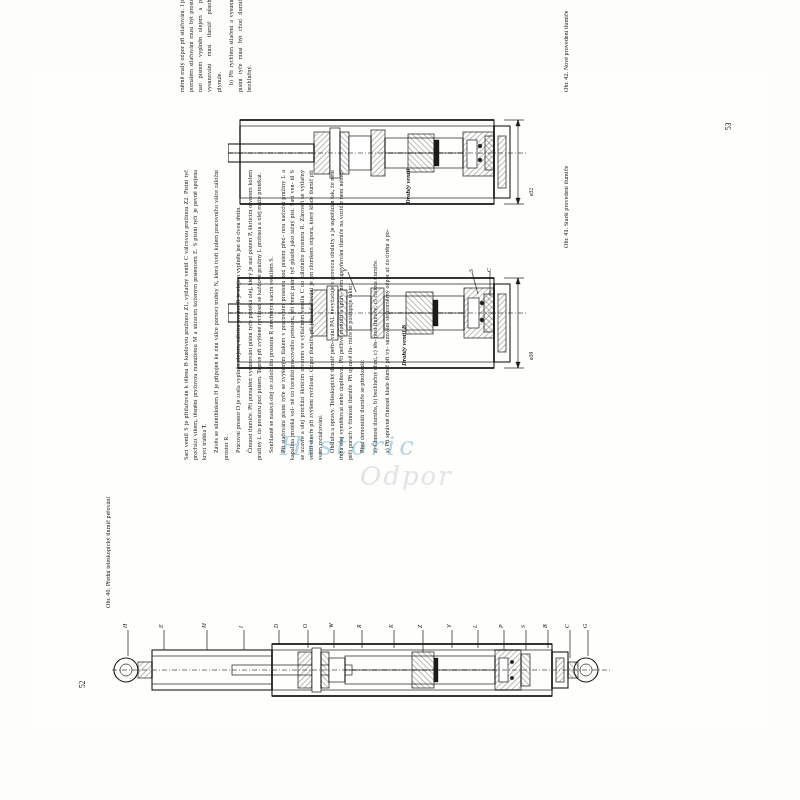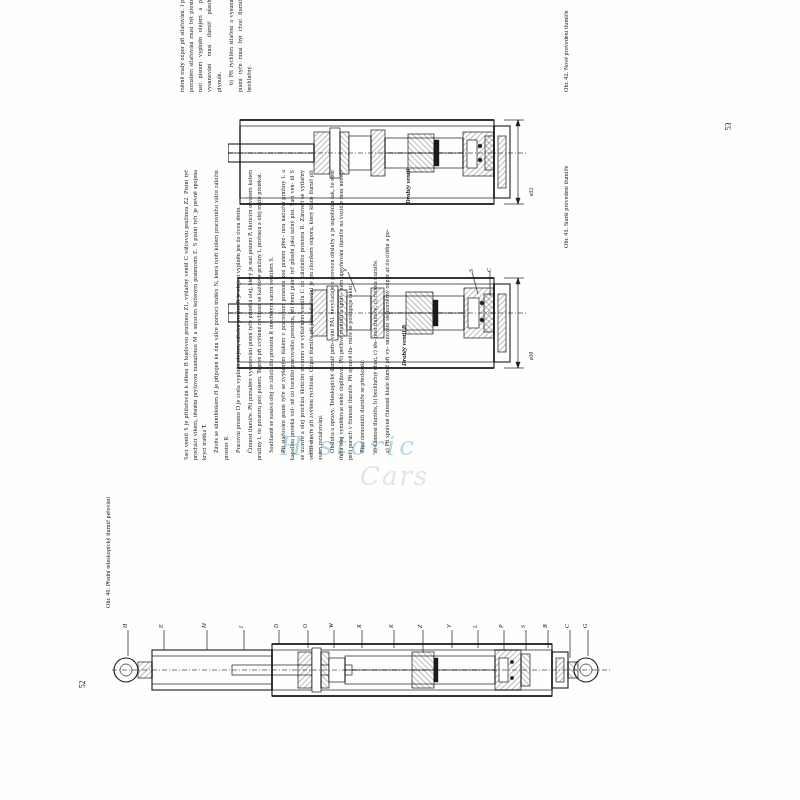--- a/index.html
+++ b/index.html
@@ -244,21 +244,21 @@
     </div>
     <div class="rot caption" style="left:532px; top:178px;">Obr. 41. Starší provedení tlumiče</div>
 
     <div class="rot col-text" style="left:148px; top:22px; width:96px;">
       <p class="noind">měrně malý odpor při stlačování. I při pomalém stlačování musí být prostor nad pístem vyplněn olejem a při vysunování musí tlumič působit plynule.</p>
       <p>b) Při rychlém stlačení a vysunutí pístní tyče musí být chod tlumiče bezhlučný.</p>
     </div>
 
     <div class="watermark">
       <div class="wm-text1">Historic</div>
-      <div class="wm-text2">Cars</div>
+      <div class="wm-text2">Odpor</div>
     </div>
 
     <div class="rot col-text" style="left:152px; top:390px; width:290px;">
       <p class="noind">Sací ventil S je přitlačován k tělesu B kuelovou pružinou Z1, výtlačný ventil C válcovou pružinou Z2. Pístní tyč prochází víkem, těsnění pryžovou manužetou M a stíracím koženým prstencem E. S pístní tyčí je pevně spojena krycí trubka T.</p>
       <p>Závěs se silentblokem H je připojen ke dnu válce pomocí trubky N, která tvoří kolem pracovního válce záložní prostor R.</p>
       <p>Pracovní prostor D je zcela vyplněn olejem, záložní prostor R je olejem vyplněn jen do dvou třetin.</p>
       <p>Činnost tlumiče. Při pomalém vysunování pístní tyče protéká olej, který je nad pístem P, škrtícím otvorem kolem pružiny L do prostoru pod pístem. Teprve při zvýšené rychlosti se každové pružiny L prohnou a olej může protékat.</p>
       <p>Souhlasně se nasává olej ze záložního prostoru R otevřeným sacím ventilem S.</p>
       <p>Při stačování pístní tyče se zvýšeným tlakem v pracovním prostoru pod pístem před- nou nadzdví pružiny L a kapalina protéká vol- ně do horního pracovního prostoru, při čemž pístní tyč působí jako tažný píst. Sací ven- til S se uzavře a olej prochází škrtícím otvorem ve výtlačném ventilu C do záložního prostoru R. Zároveň se výtlačný ventil otevře při zvýšení rychlosti. Odpor tlumiče při jeho stlačování je jen zlomkem odporu, který klade tlumič při svém roztahování.</p>
       <p>Obsluha a opravy. Teleskopický tlumič peřo- vání PAL nevyžaduje v provozu obsluhy a je uspořádán tak, že není třeba olej vyměňovat nebo doplňovat. Při pečlivé montáži a správ- ném upevňování tlumiče na vozidle není nebez- pečí poruch v činnosti tlumiče. Při opravě tlu- miče se postupuje takto:</p>

